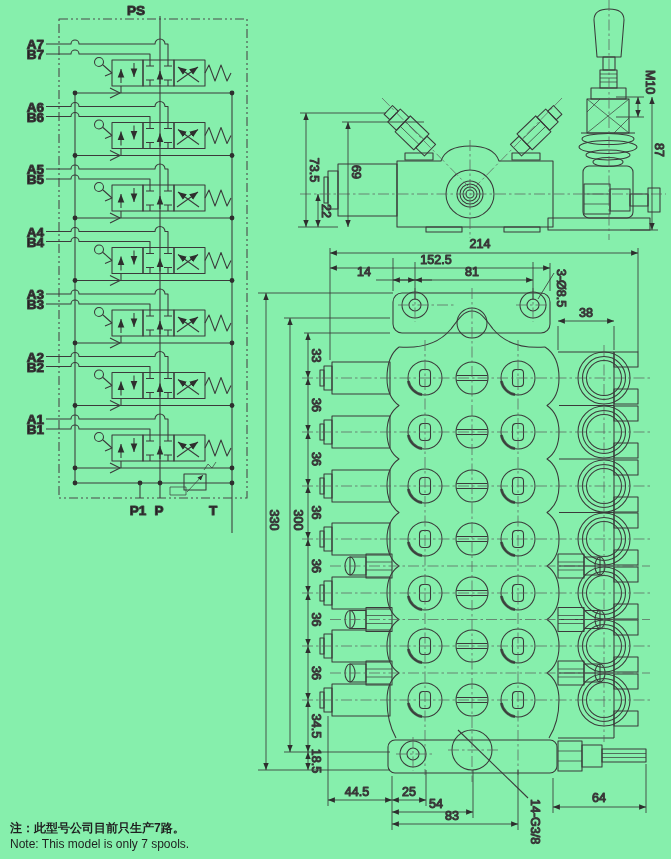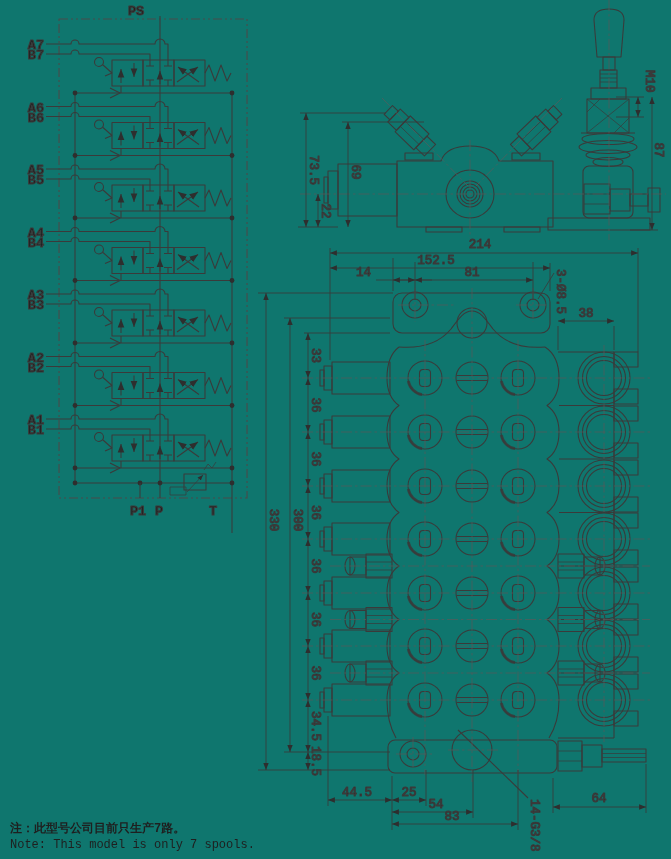--- a/index.html
+++ b/index.html
@@ -1,17 +1,17 @@
 <!DOCTYPE html>
 <html><head>
 <meta charset="utf-8">
 <style>
   html,body{margin:0;padding:0;background:#ffffff}
-  .sheet{position:relative;width:671px;height:859px;background:#0f766e;overflow:hidden;
-         font-family:Liberation Mono, monospace}
+  .sheet{position:relative;width:671px;height:859px;background:#86efac;overflow:hidden;
+         font-family:Liberation Sans, sans-serif}
   svg{display:block}
   .ln{stroke:#3a3a3a;stroke-width:1.05;fill:none;stroke-linejoin:round}
   .lt{stroke:#3a3a3a;stroke-width:0.7;fill:none}
   .cl{stroke:#5a5a5a;stroke-width:0.7;fill:none;stroke-dasharray:11 3 2.5 3}
   .bd{stroke:#4a4a4a;stroke-width:1.1;fill:none;stroke-dasharray:9 3 2 3 2 3}
   .dim{stroke:#3a3a3a;stroke-width:0.85;fill:none}
   .shade{stroke:#3a3a3a;stroke-width:2.8;fill:none;opacity:.85}
   .dot{fill:#2e2e2e;stroke:none}
   text{fill:#1f1f1f}
   .dt{font-size:12.5px}

